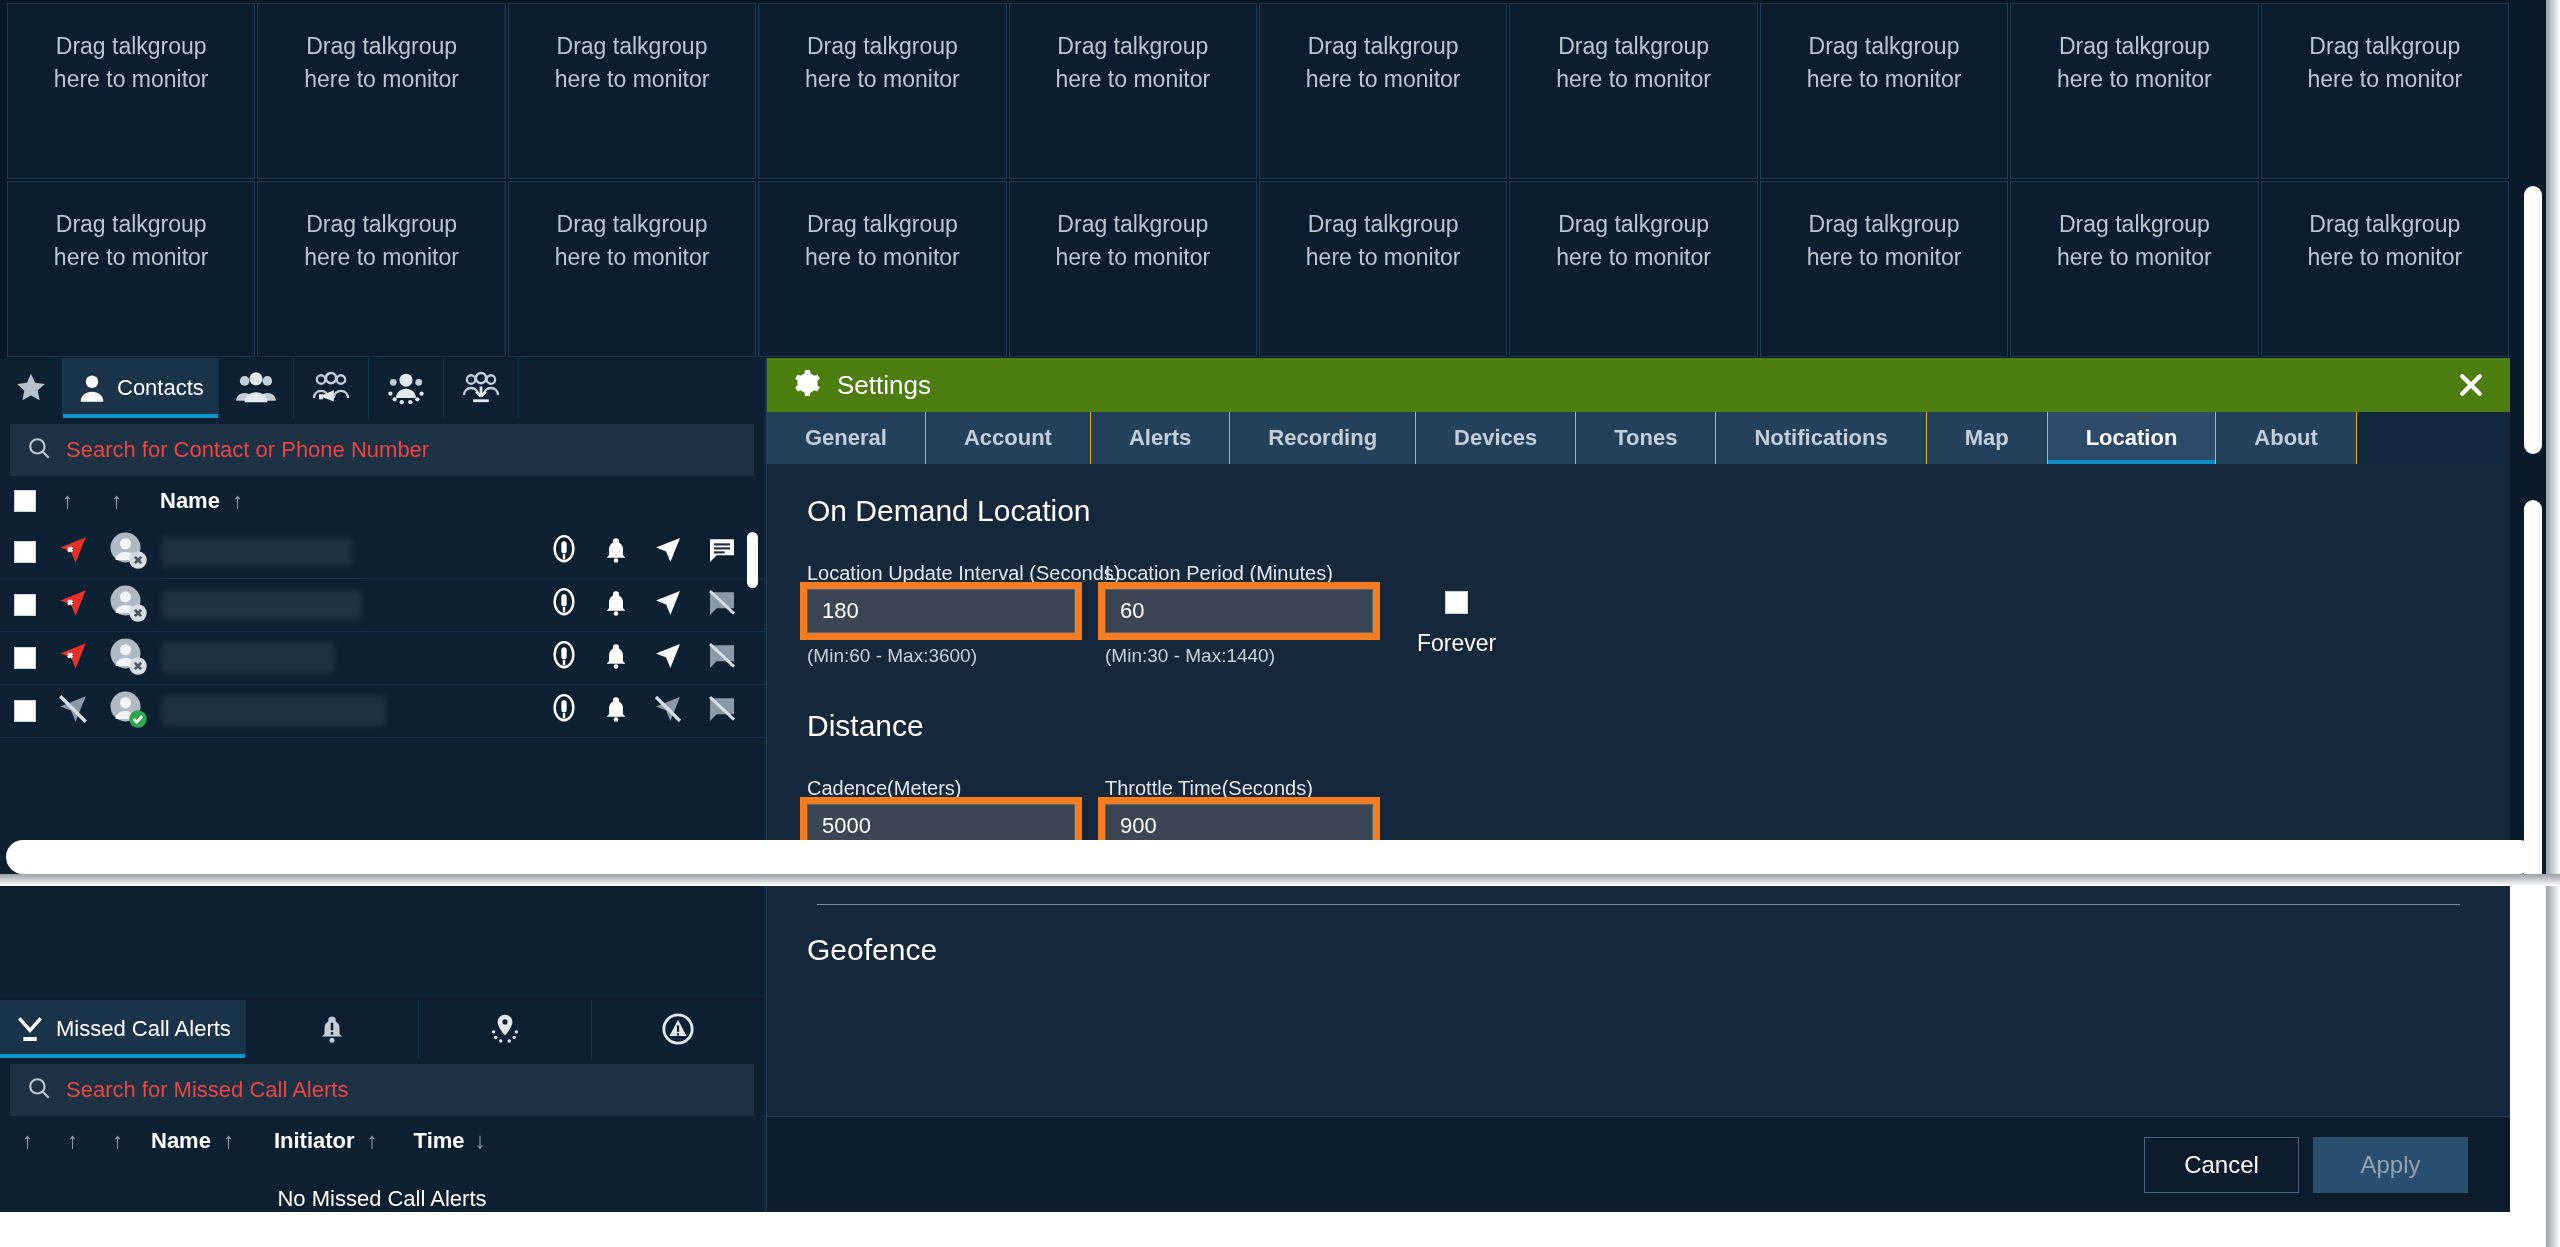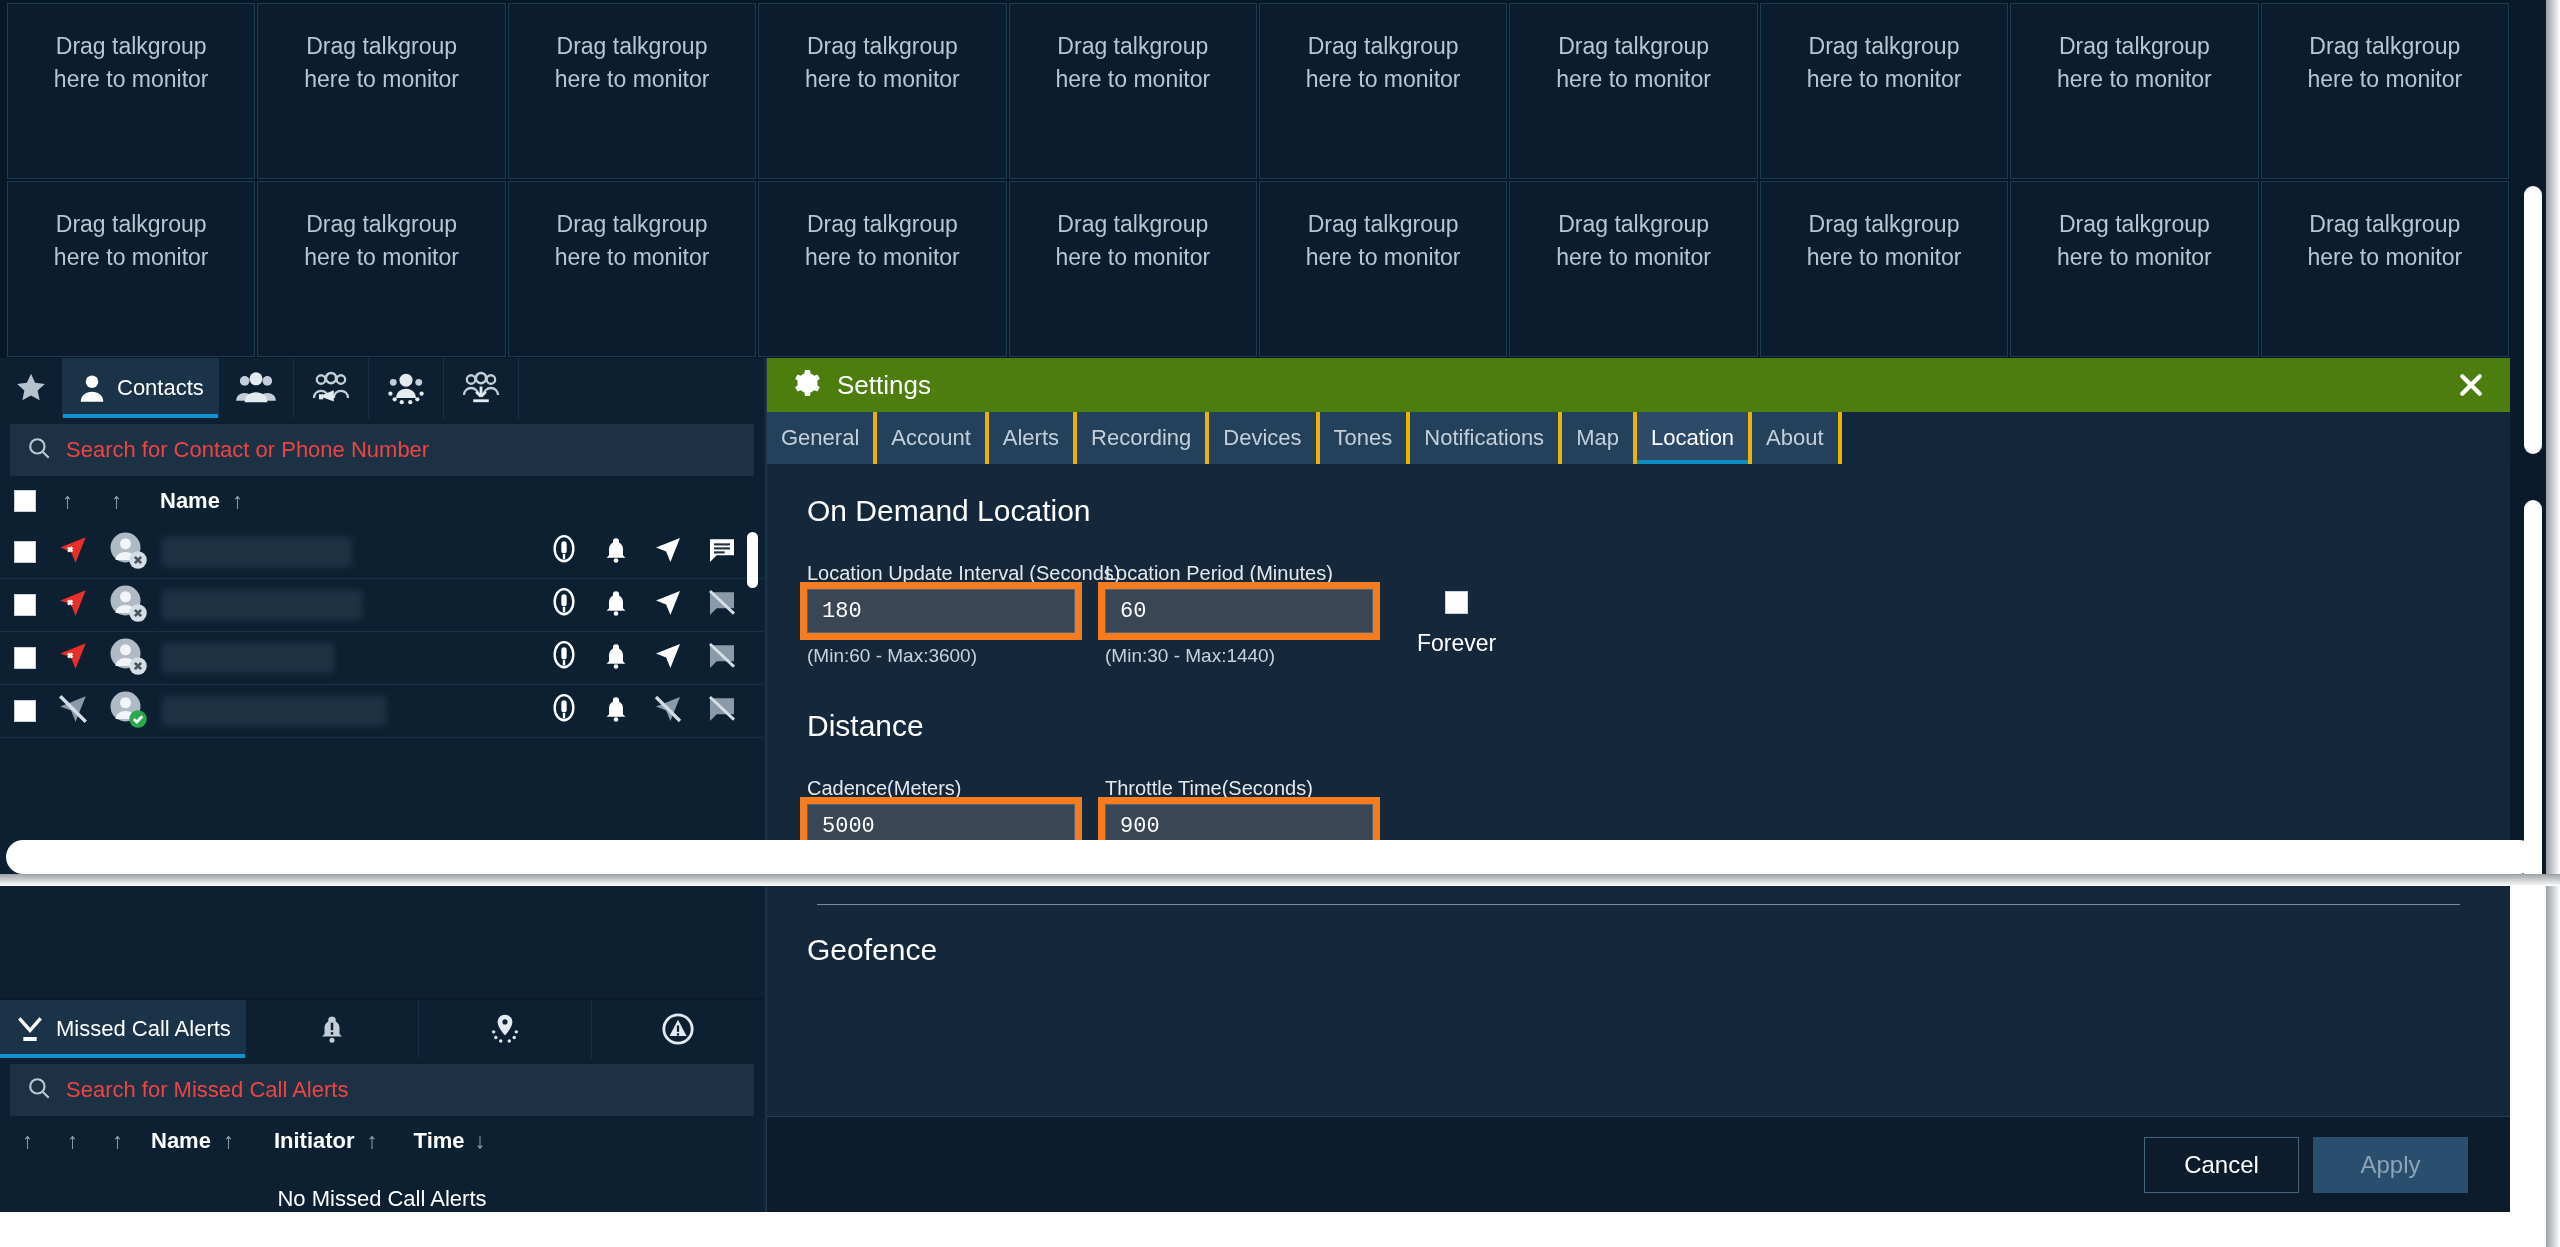--- a/index.html
+++ b/index.html
@@ -189,29 +189,30 @@
   }
 
   #settings-tabs {
     display: flex;
     height: 52px;
     background: #12273C;
   }
   .stab {
     flex: 0 0 auto;
     min-width: 0;
-    padding: 0 14px;
+    padding: 0 38px;
     display: flex;
     align-items: center;
     justify-content: center;
     color: #C4CFD9;
     font-size: 22px;
     background: #24415C;
-    border-right: 4px solid #eab308;
+    border-right: 1px solid #eab308;
     position: relative;
+    font-weight: bold;
   }
   .stab.active {
     background: #2D4A68;
     color: #FFFFFF;
   }
   .stab.active::after {
     content: "";
     position: absolute; left: 0; right: 0; bottom: 0;
     height: 4px; background: #0E8CC4;
   }
@@ -247,21 +248,20 @@
   }
   .field .finput {
     height: 44px;
     background: #3A4654;
     color: #FFFFFF;
     font-size: 22px;
     display: flex;
     align-items: center;
     padding: 4px 14px;
     border: 1px solid #566475;
-    font-family: Liberation Mono, monospace;
   }
   .field.hl .finput {
     outline: 7px solid #F57C1F;
     outline-offset: 0px;
   }
   .field .fhint {
     color: #C8D2DB;
     font-size: 19px;
     margin-top: 12px;
     display: block;

